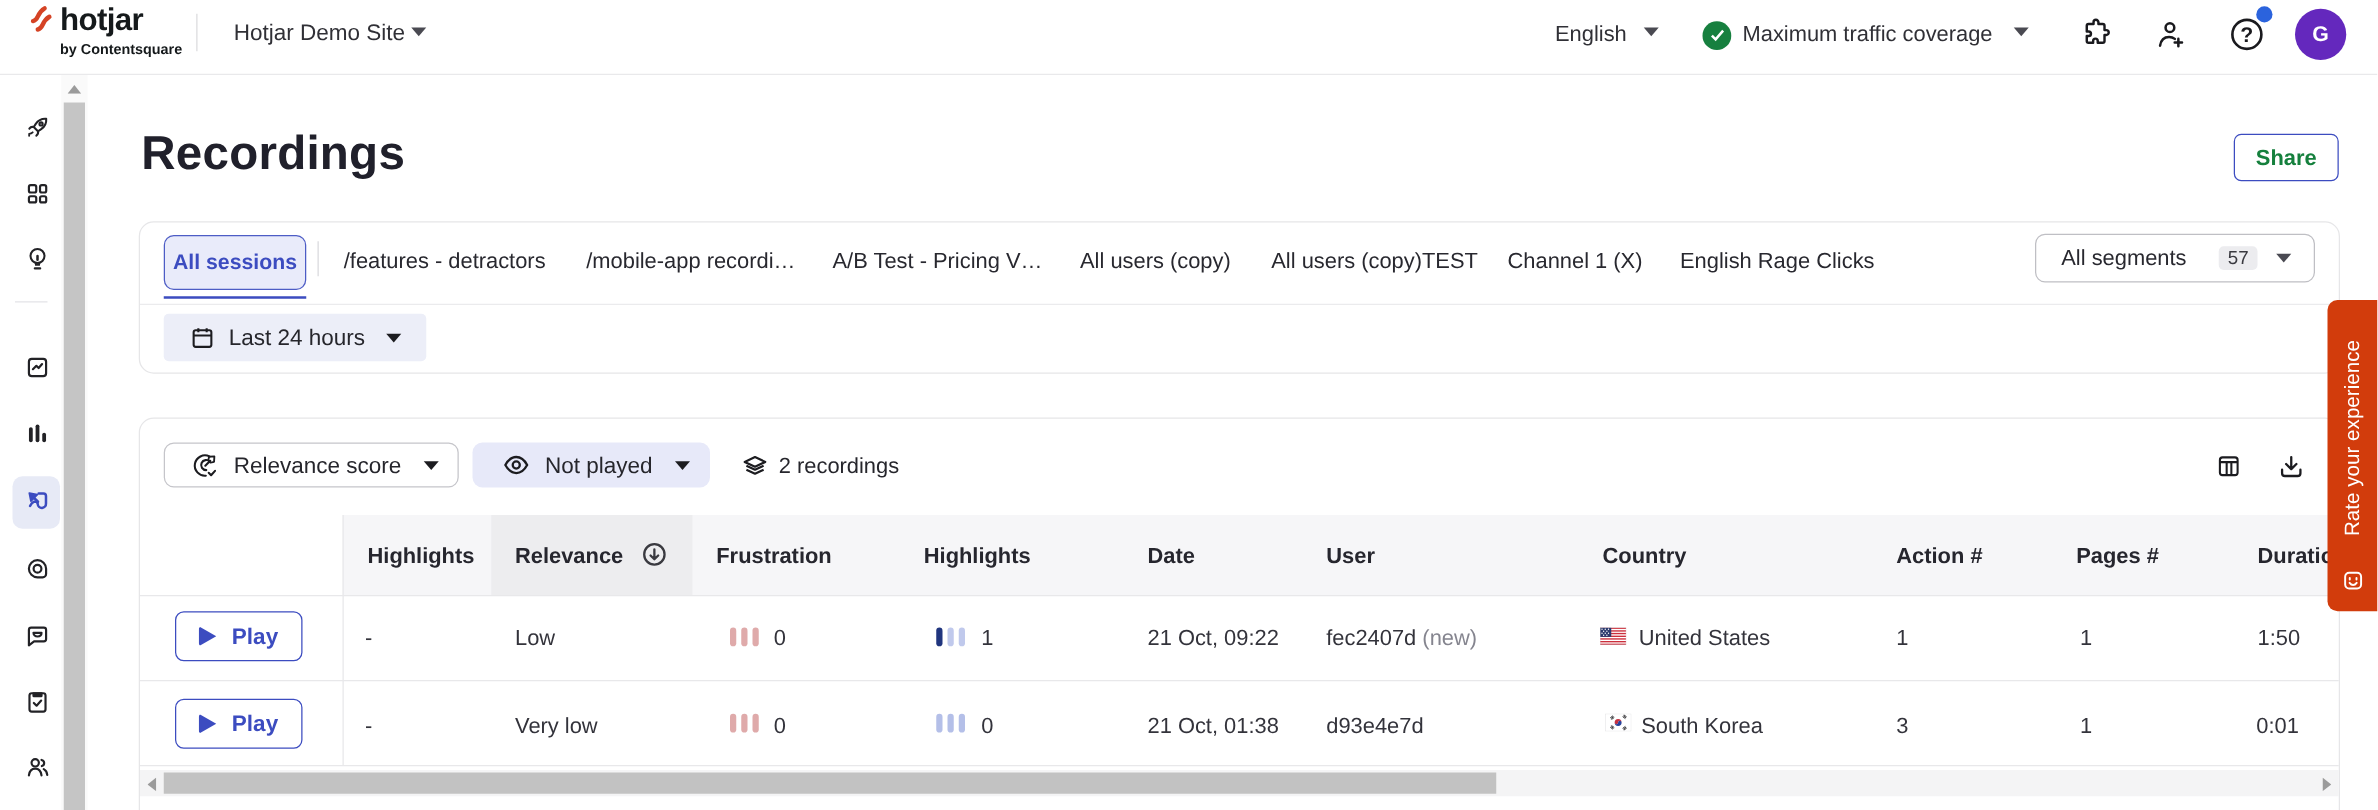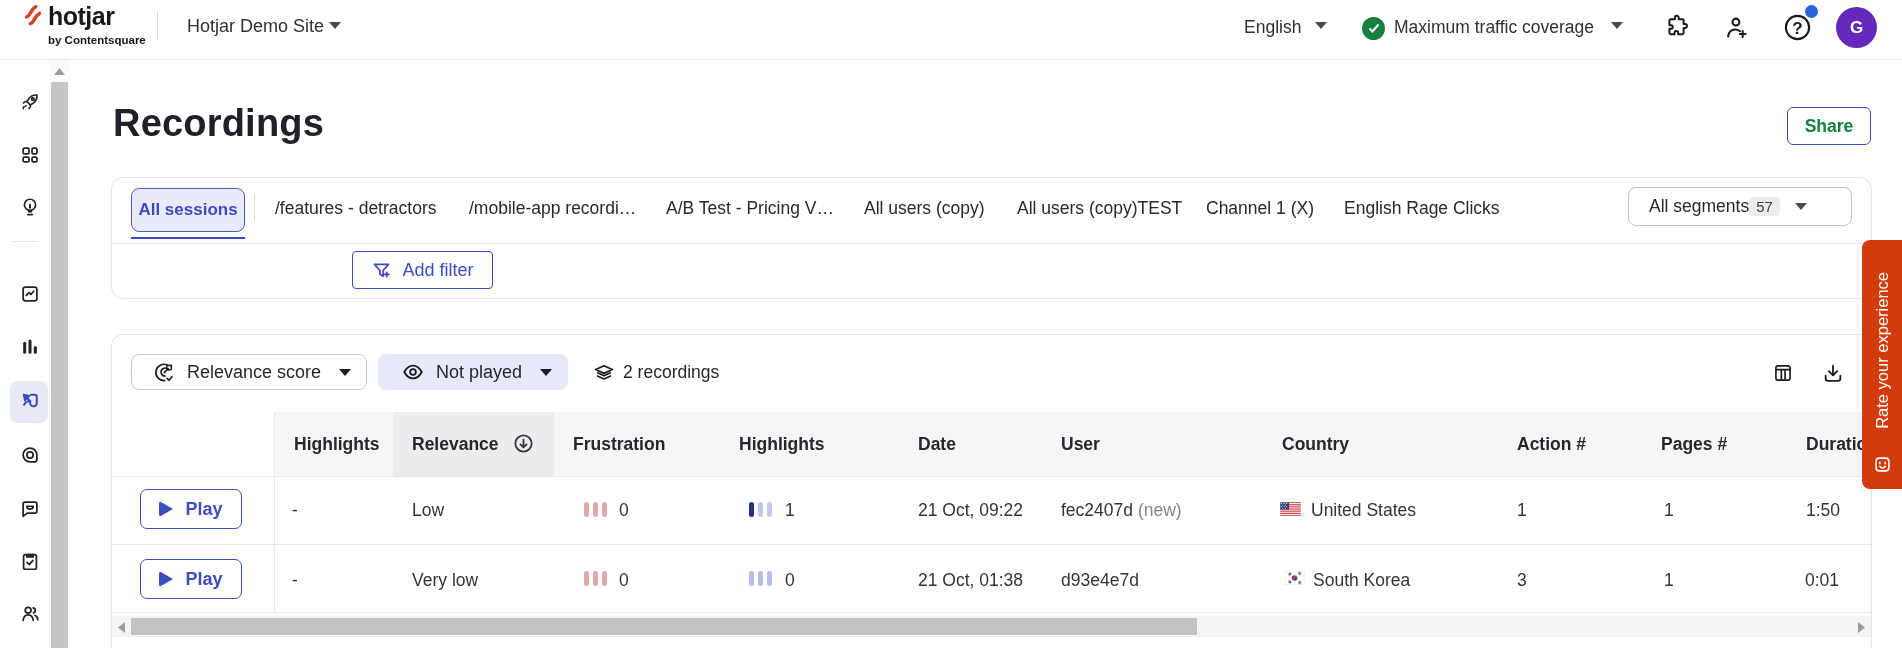--- a/index.html
+++ b/index.html
@@ -156,34 +156,35 @@
   <div class="abs tabtxt" style="left:275px">/features - detractors</div>
   <div class="abs tabtxt" style="left:469px">/mobile-app recordi…</div>
   <div class="abs tabtxt" style="left:666px">A/B Test - Pricing V…</div>
   <div class="abs tabtxt" style="left:864px">All users (copy)</div>
   <div class="abs tabtxt" style="left:1017px">All users (copy)TEST</div>
   <div class="abs tabtxt" style="left:1206px">Channel 1 (X)</div>
   <div class="abs tabtxt" style="left:1344px">English Rage Clicks</div>
 
   <div class="abs" style="left:1628px;top:187px;width:224px;height:39px;border:1px solid #bfbfc4;border-radius:8px;background:#fff;z-index:5;display:flex;align-items:center;">
     <span style="margin-left:20px;font-size:17.5px;color:#28282f;">All segments</span>
-    <span style="background:#ececef;border-radius:4px;font-size:15px;color:#3a3a40;padding:1px 7px;">57</span>
+    <span style="margin-left:26px;background:#ececef;border-radius:4px;font-size:15px;color:#3a3a40;padding:1px 7px;">57</span>
     <span class="caret" style="margin-left:15px;"></span>
   </div>
 
   <div class="abs" style="left:112px;top:243px;width:1759px;height:1px;background:#ebebed;z-index:4"></div>
 
-
-  <div class="abs" style="left:352px;top:251px;width:141px;height:38px;border-radius:4px;border:1.5px solid #3c4cc0;background:#fff;z-index:5;display:flex;align-items:center;justify-content:center;gap:10px;">
-    <svg width="21" height="21" viewBox="0 0 24 24" fill="none" stroke="#3c4cc0" stroke-width="2" stroke-linejoin="round" stroke-linecap="round">
-      <path d="M4 5 h16 l-6.2 7 v6.5 l-3.6 -2.2 v-4.3 Z"></path>
-      <path d="M15.5 16.5 h5 M18 14 v5"></path>
+  <div class="abs" style="left:131px;top:251px;width:210px;height:38px;border-radius:4px;background:#eceef8;z-index:5;display:flex;align-items:center;">
+    <svg style="margin-left:21px" width="20" height="20" viewBox="0 0 24 24" fill="none" stroke="#1c1c20" stroke-width="2">
+      <rect x="3.5" y="5" width="17" height="16" rx="2"></rect>
+      <path d="M3.5 10 h17 M8 3 v4 M16 3 v4"></path>
     </svg>
-    <span style="font-size:18px;color:#3c4cc0;">Add filter</span>
-  </div>
+    <span style="margin-left:11px;font-size:18px;color:#26262c;">Last 24 hours</span>
+    <span class="caret" style="margin-left:17px;border-top-color:#1c1c20;"></span>
+  </div>
+
 
   <div class="abs card" id="tablecard"></div>
 
   <div class="abs" style="left:378px;top:354px;width:190px;height:36px;border-radius:8px;background:#e7e9f9;z-index:5;display:flex;align-items:center;">
     <svg style="margin-left:24px" width="22" height="22" viewBox="0 0 24 24" fill="none" stroke="#1c1c20" stroke-width="2">
       <path d="M2.5 12 C5 7.3 8.3 5 12 5 s7 2.3 9.5 7 C19 16.7 15.7 19 12 19 s-7 -2.3 -9.5 -7 Z"></path>
       <circle cx="12" cy="12" r="3.1"></circle>
     </svg>
     <span style="margin-left:12px;font-size:18px;color:#26262c;">Not played</span>
     <span class="caret" style="margin-left:18px;border-top-color:#1c1c20;"></span>

